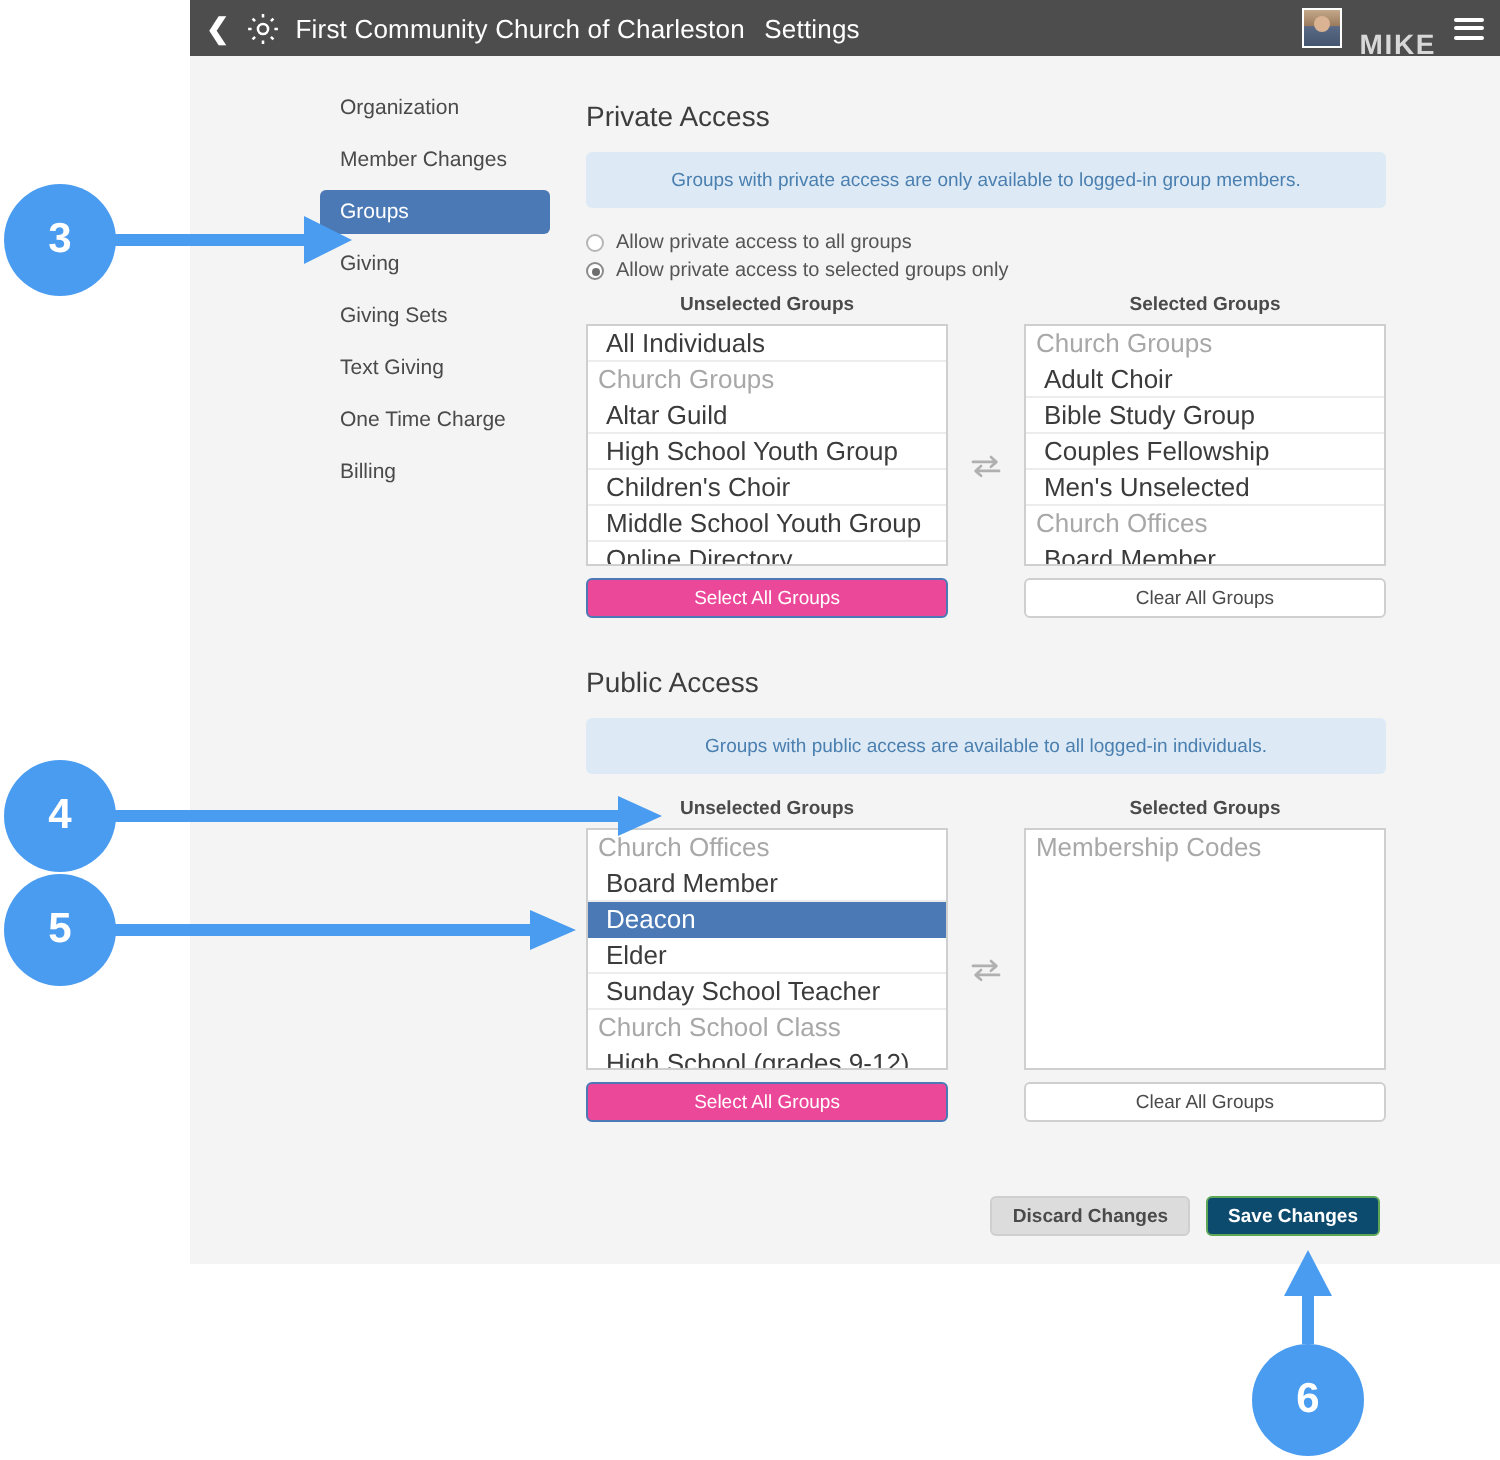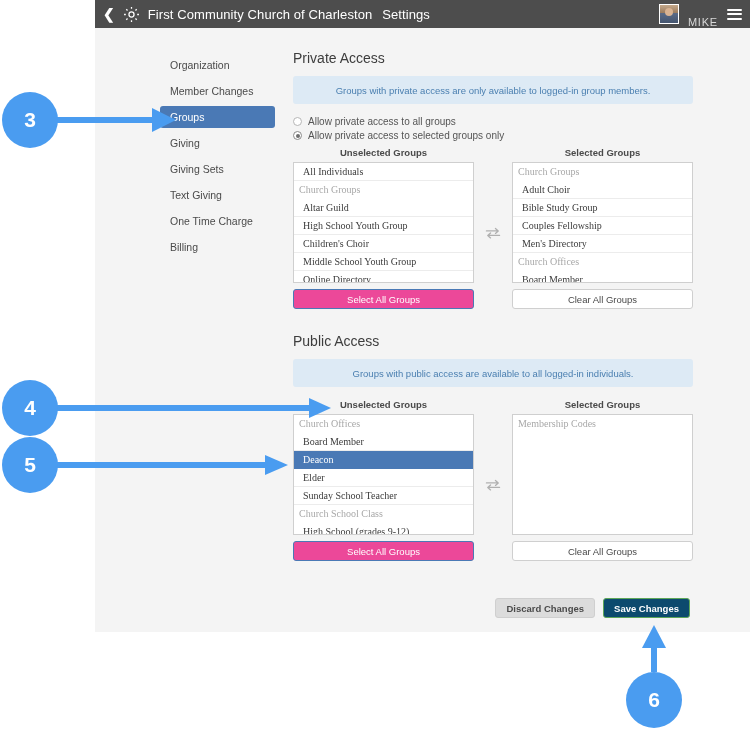--- a/index.html
+++ b/index.html
@@ -80,39 +80,39 @@
     content:"";
     position:absolute;
     left:50%; top:18%;
     width:8px;height:8px;
     margin-left:-4px;
     border-radius:50%;
     background:#d9b392;
   }
   .user-name {
     color: #d8d8d8;
-    font-size: 11px;
-    font-weight: normal;
+    font-size: 14px;
+    font-weight: bold;
     letter-spacing: 0.8px;
     margin-top: 15px;
   }
   .hamburger { width: 15px; cursor: pointer; }
   .hamburger span {
     display: block;
     height: 2px;
     background: #ffffff;
     margin: 2.5px 0;
     border-radius: 1px;
   }
 
   
   .side-nav {
     position: absolute;
     left: 65px;
-    top: 54px;
+    top: 43px;
     width: 115px;
   }
   .nav-item {
     height: 22px;
     line-height: 22px;
     padding: 0 10px;
     margin-bottom: 4px;
     font-size: 10.5px;
     color: #4a4a4a;
     border-radius: 3px;
@@ -203,29 +203,28 @@
     border: 1px solid #cfcfcf;
     height: 121px;
     overflow: hidden;
     box-sizing: border-box;
     position: relative;
   }
   .list-box.tall { height: 121px; }
   .opt {
     height: 18px;
     line-height: 18px;
-    font-size: 10px;
+    font-size: 13px;
     color: #3b3b3b;
     padding-left: 9px;
     border-bottom: 1px solid #ececec;
     white-space: nowrap;
     overflow: hidden;
     cursor: pointer;
     box-sizing: border-box;
-    font-family: Liberation Serif, serif;
   }
   .opt.group-label {
     color: #a8a8a8;
     padding-left: 5px;
     border-bottom: none;
     cursor: default;
   }
   .opt.selected {
     background: #4a79b5;
     color: #ffffff;
@@ -394,21 +393,21 @@
           </svg>
         </span>
       </div>
       <div class="list-col">
         <div class="col-head">Selected Groups</div>
         <div class="list-box" id="priv-sel">
             <div class="opt group-label">Church Groups</div>
             <div class="opt">Adult Choir</div>
             <div class="opt">Bible Study Group</div>
             <div class="opt">Couples Fellowship</div>
-            <div class="opt">Men's Directory</div>
+            <div class="opt">Men's Unselected</div>
             <div class="opt group-label">Church Offices</div>
             <div class="opt">Board Member</div>
           </div>
         <div class="list-btn plain">Clear All Groups</div>
       </div>
     </div>
 
     <h2 class="section-title" style="margin-top:24px;">Public Access</h2>
     <div class="info-banner">Groups with public access are available to all logged-in individuals.</div>
 

